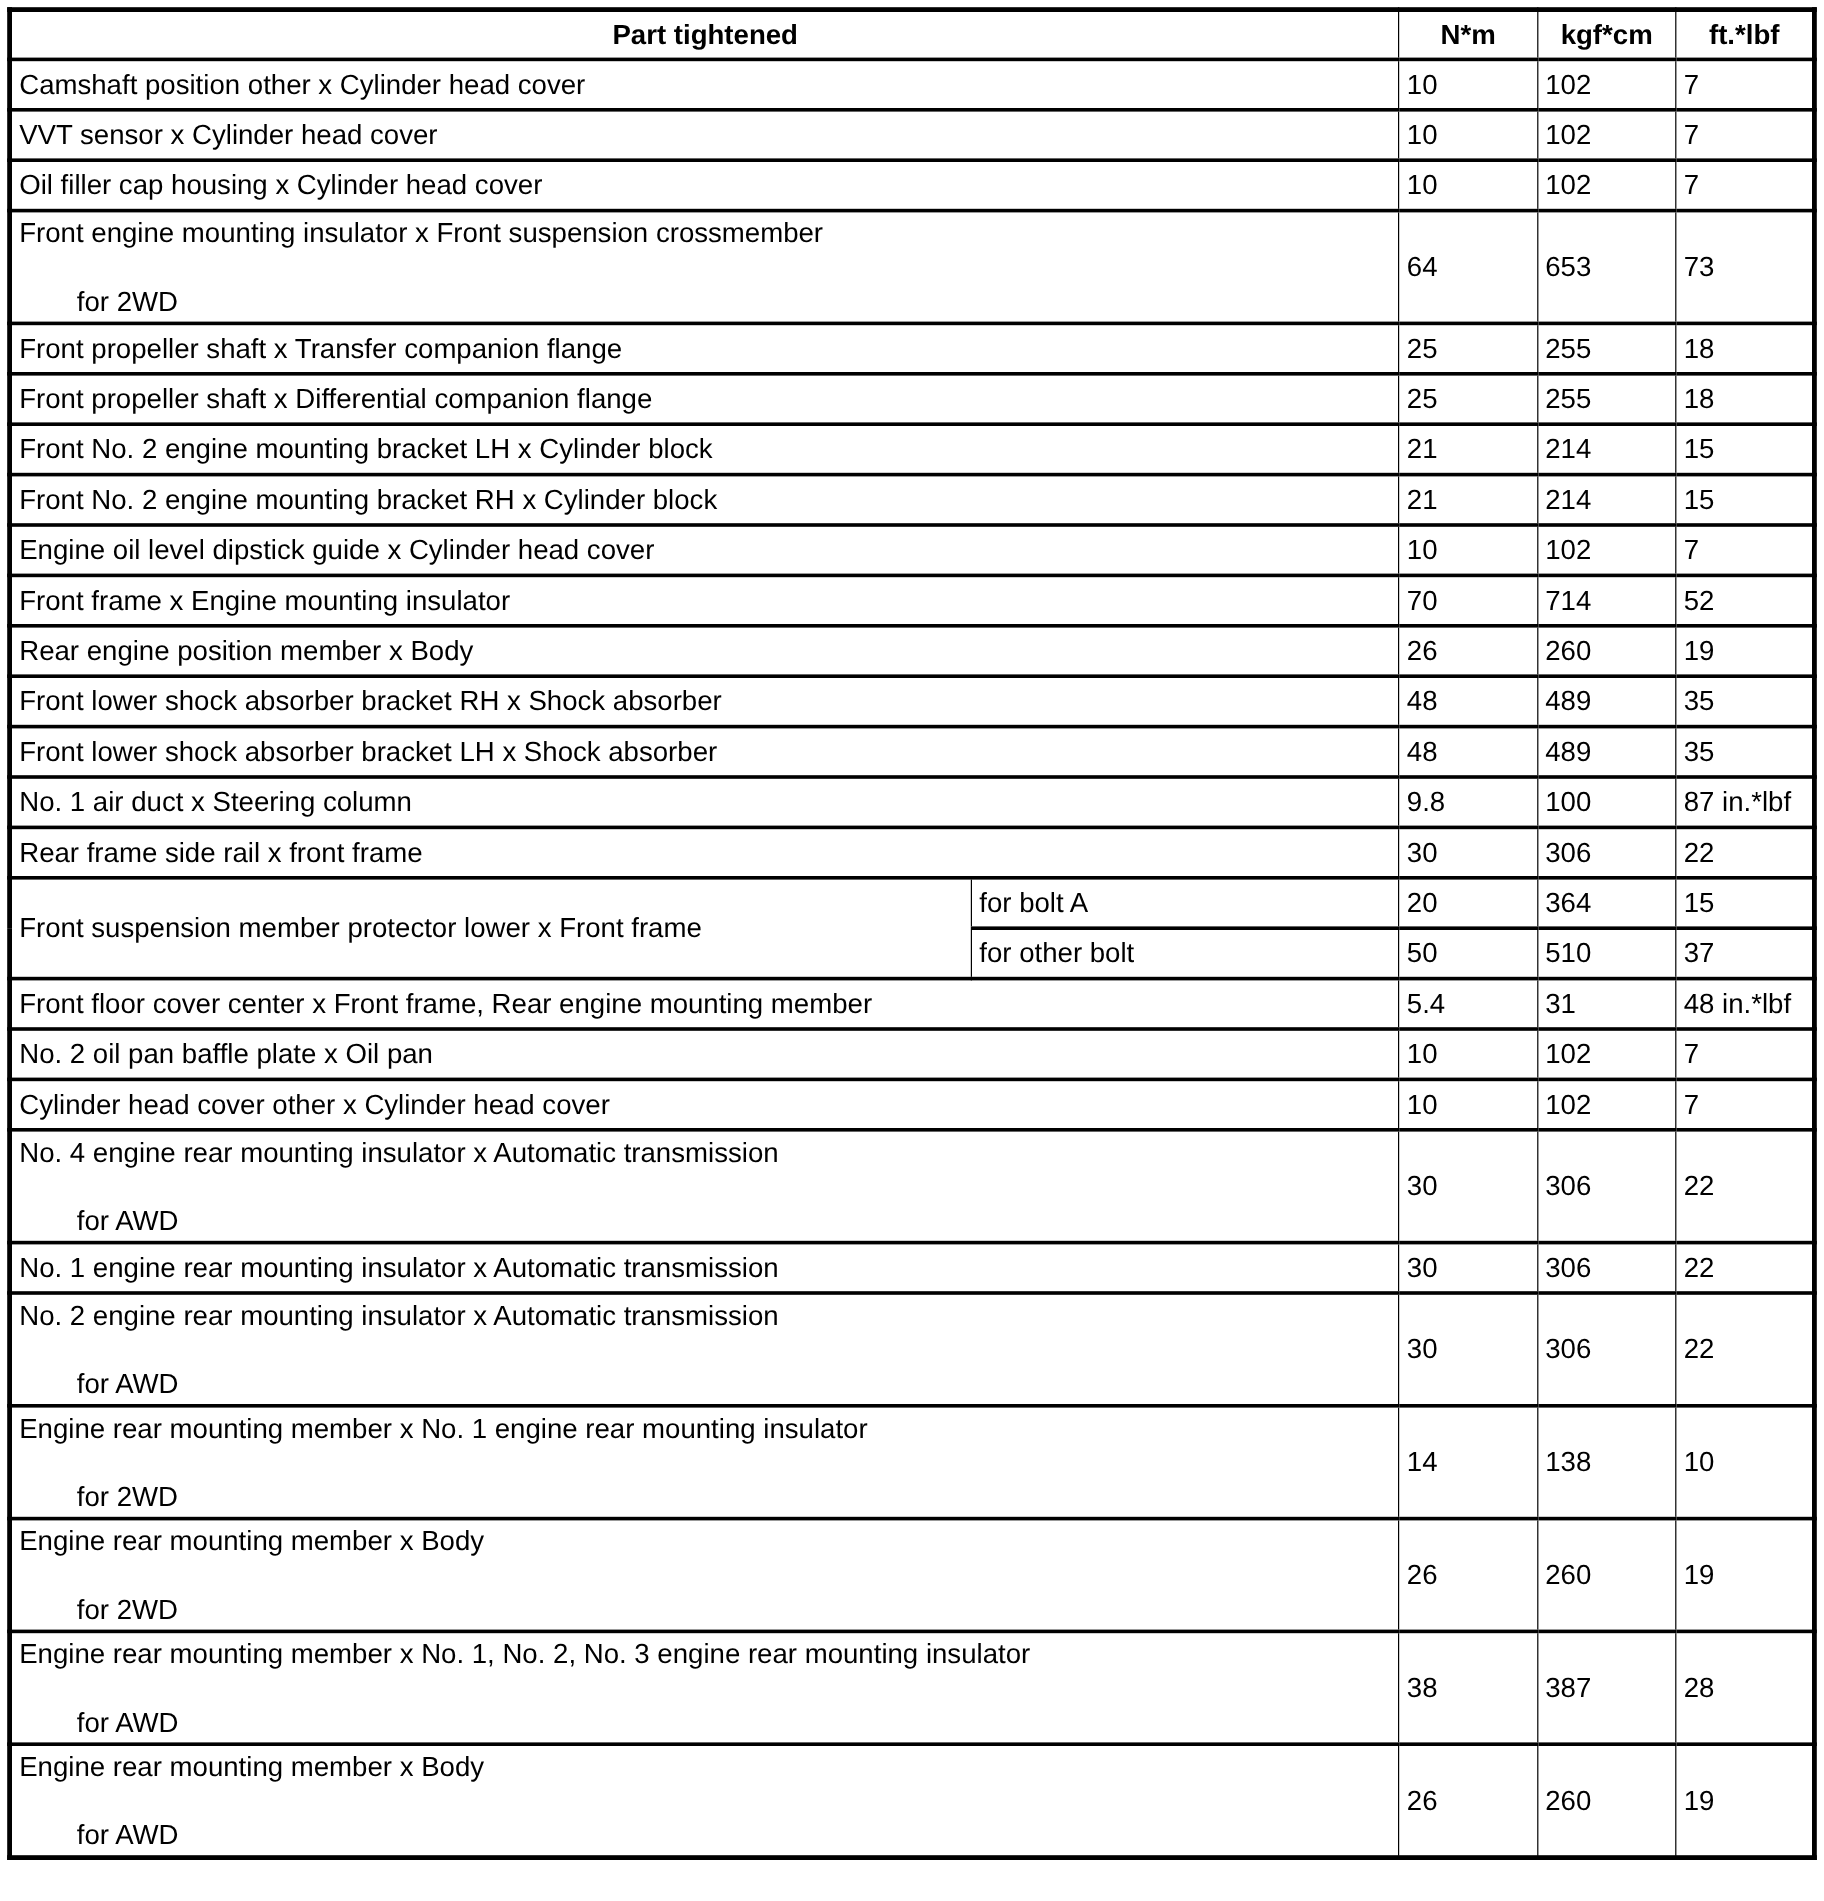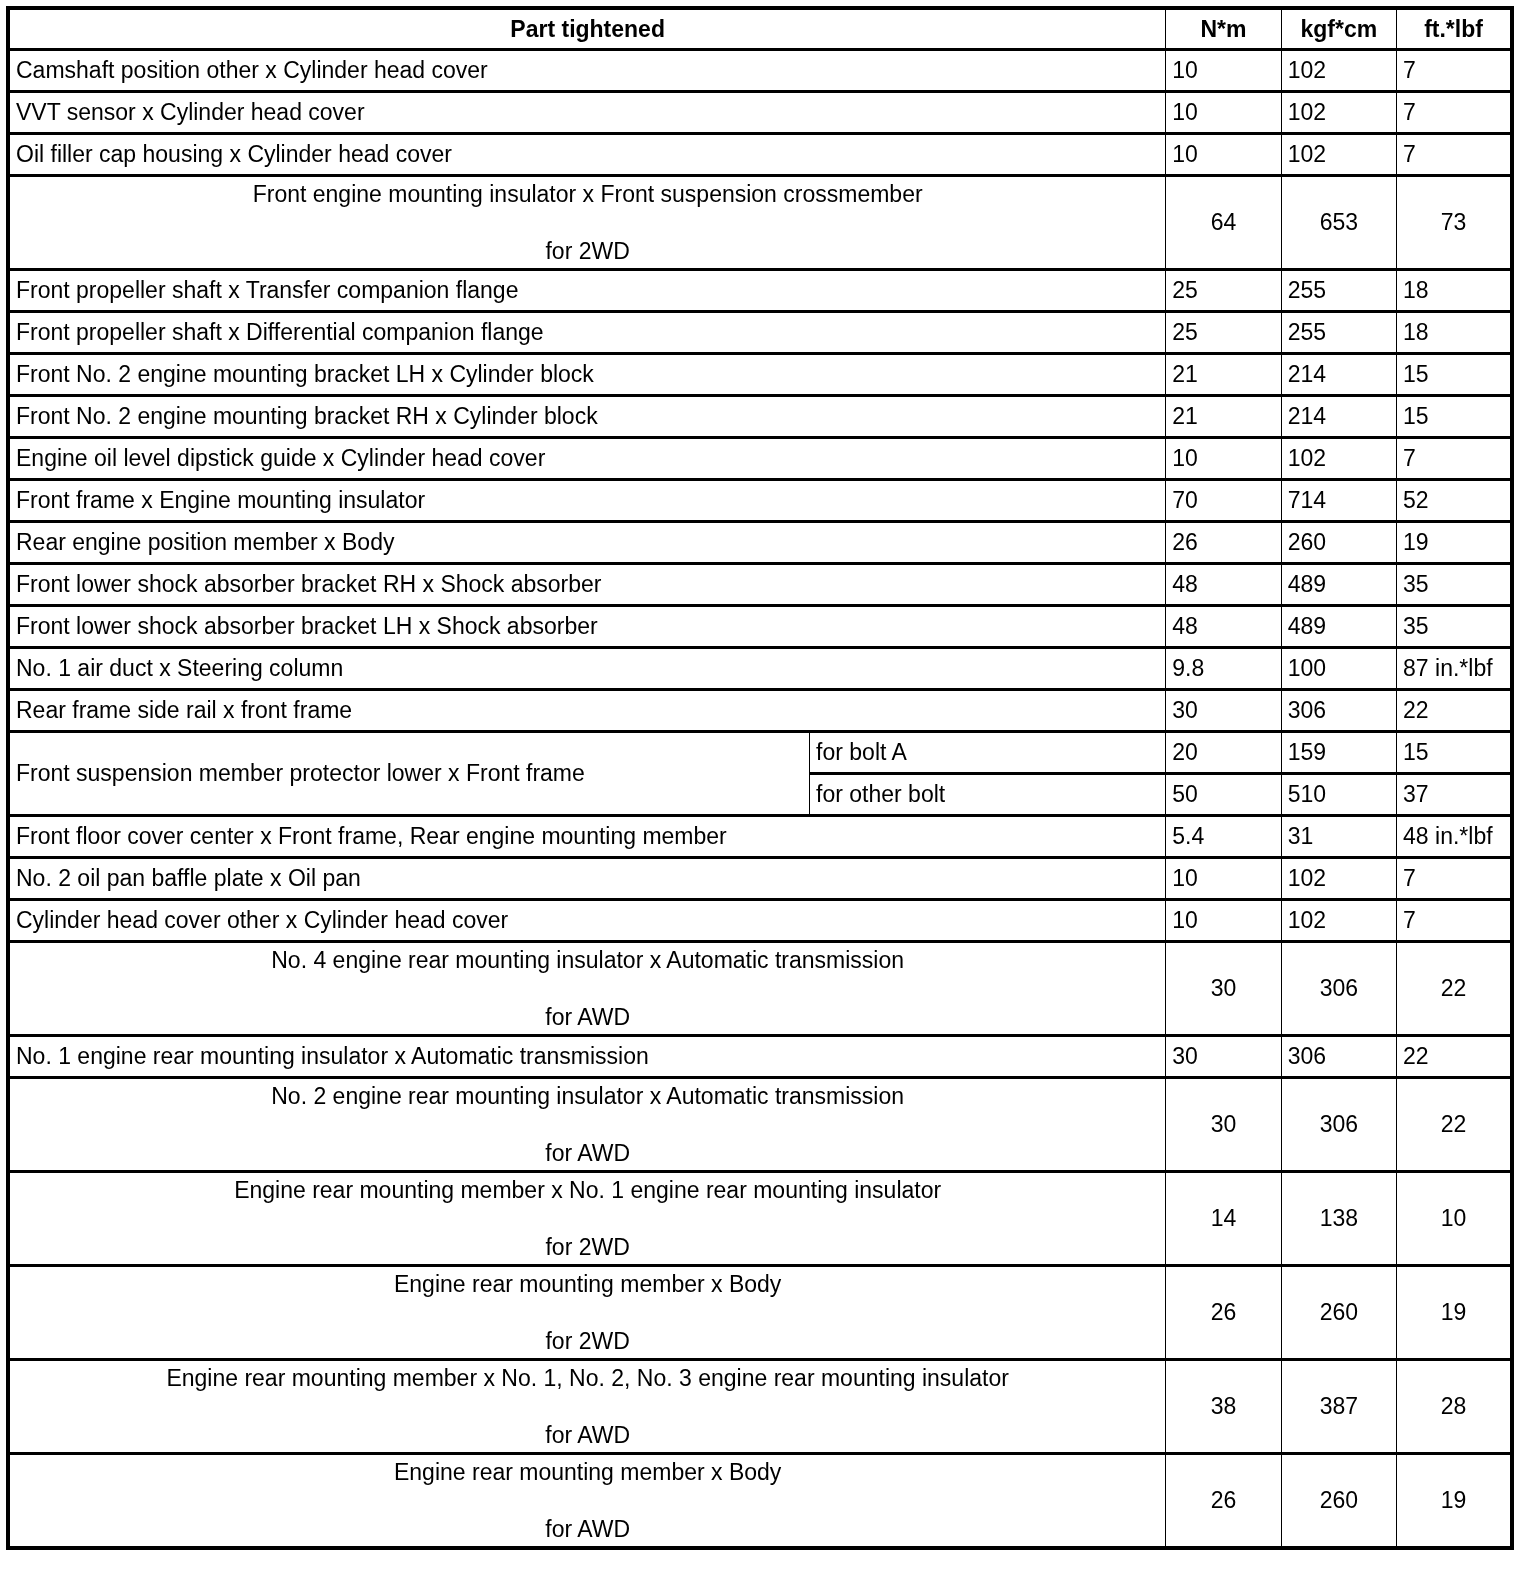--- a/index.html
+++ b/index.html
@@ -22,22 +22,22 @@
     white-space: nowrap;
     overflow: hidden;
   }
   table.torque th {
     font-weight: bold;
     text-align: center;
     height: 38px;
   }
   table.torque thead tr { border-bottom: 3px solid #0f766e; }
   table.torque td { height: 39px; }
-  table.torque td.tall { height: 91px; text-align: center; }
-  table.torque td.tall .line2 { display: block; margin-top: 30px; }
+  table.torque td.tall { height: 91px; }
+  table.torque td.tall .line2 { display: block; margin-top: 30px; margin-left: 48px; }
   col.c-part { width: 792px; }
   col.c-sub { width: 352px; }
   col.c-nm { width: 114px; }
   col.c-kgf { width: 114px; }
   col.c-ft { width: 114px; }
   td.num { border-left: 2px solid #000; }
   td.col-kgf { border-left: 3px solid #000; }
   tr.thick-top td { border-top: 3px solid #000; }
 </style>
 </head>
@@ -149,21 +149,21 @@
         <td class="num">30</td>
         <td class="col-kgf">306</td>
         <td class="">22</td>
       </tr>
     </tbody>
   <tbody>
     <tr class="thick-top">
       <td rowspan="2">Front suspension member protector lower x Front frame</td>
       <td>for bolt A</td>
       <td class="num">20</td>
-      <td class="col-kgf">159</td>
+      <td class="col-kgf">364</td>
       <td>15</td>
     </tr>
     <tr class="thick-top">
       <td>for other bolt</td>
       <td class="num">50</td>
       <td class="col-kgf">510</td>
       <td>37</td>
     </tr>
   </tbody>
   <tbody id="tbody-b">

